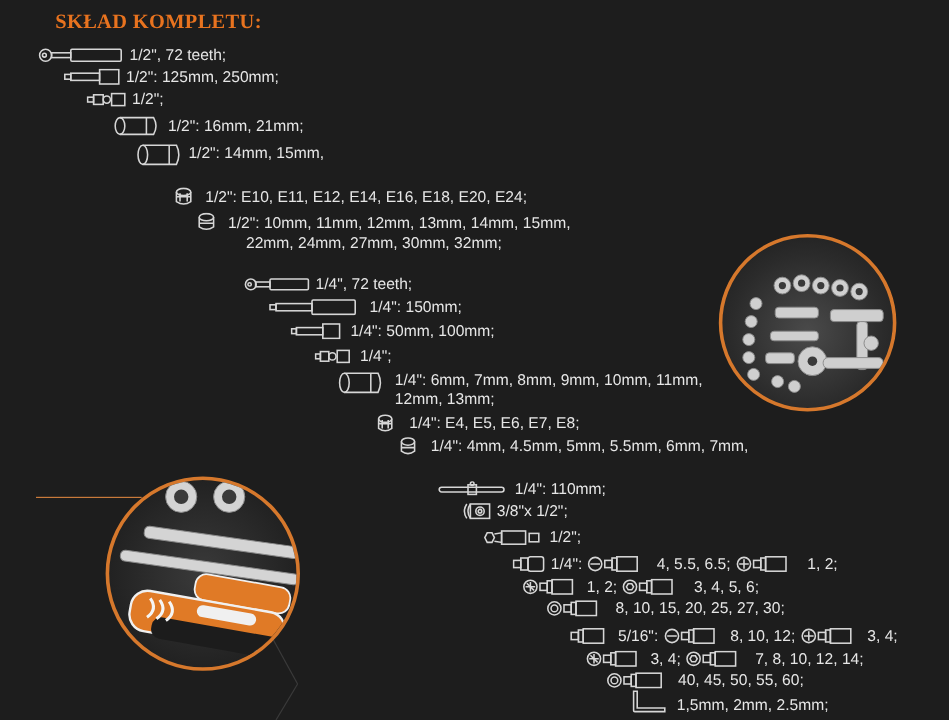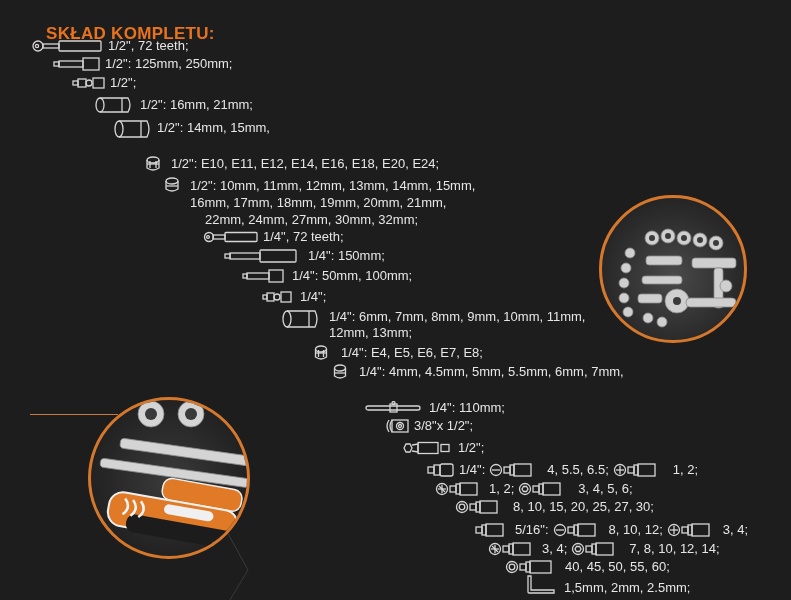--- a/index.html
+++ b/index.html
@@ -1,17 +1,17 @@
 <!DOCTYPE html>
 <html><head>
 <meta charset="utf-8">
 <style>
   html,body{margin:0;padding:0;}
   body{width:791px;height:600px;background:#1d1d1d;position:relative;overflow:hidden;font-family:"Liberation Sans",sans-serif;color:#e8e8e8;}
-  .title{position:absolute;left:46px;top:24px;font-family:Liberation Sans, sans-serif;font-weight:bold;font-size:17px;color:#e8731f;letter-spacing:0.3px;}
+  .title{position:absolute;left:46px;top:8px;font-family:Liberation Serif, serif;font-weight:bold;font-size:17px;color:#e8731f;letter-spacing:0.3px;}
   .row{position:absolute;display:flex;align-items:center;white-space:nowrap;font-size:13px;line-height:16px;color:#e6e6e6;}
   .row .txt{display:block;}
   svg.ic{display:block;margin-right:4px;}
   svg.ic *{fill:none;stroke:#d6d6d6;stroke-width:1.3;}
   .bit{display:inline-flex;align-items:center;margin:0 4px 0 4px;}
   .circle{position:absolute;border-radius:50%;border:3px solid #d6782c;overflow:hidden;background:#2a2a2a;box-sizing:border-box;}
   .line{position:absolute;background:#c97a3b;}
 </style>
 </head>
 <body>
@@ -79,21 +79,20 @@
 </div>
 
 <div class="row" style="left:164px;top:177px;align-items:flex-start;">
   <svg class="ic" width="16" height="16">
     <ellipse cx="8" cy="4" rx="6" ry="3"></ellipse>
       <path d="M2 4 V12 Q8 16 14 12 V4"></path>
       <line x1="2" y1="9" x2="14" y2="9"></line>
   </svg>
   <div style="margin-left:6px;line-height:17px;">
     <div>1/2": 10mm, 11mm, 12mm, 13mm, 14mm, 15mm,</div>
-    <div>16mm, 17mm, 18mm, 19mm, 20mm, 21mm,</div>
     <div style="margin-left:15px">22mm, 24mm, 27mm, 30mm, 32mm;</div>
   </div>
 </div>
 
 <div class="row" style="left:203px;top:229px;">
   <svg class="ic" width="56" height="12">
     <circle cx="6" cy="6" r="4.5"></circle>
       <circle cx="5" cy="6" r="1.4"></circle>
       <rect x="10" y="4" width="12" height="4"></rect>
       <rect x="22" y="1.5" width="32" height="9" rx="1"></rect>

